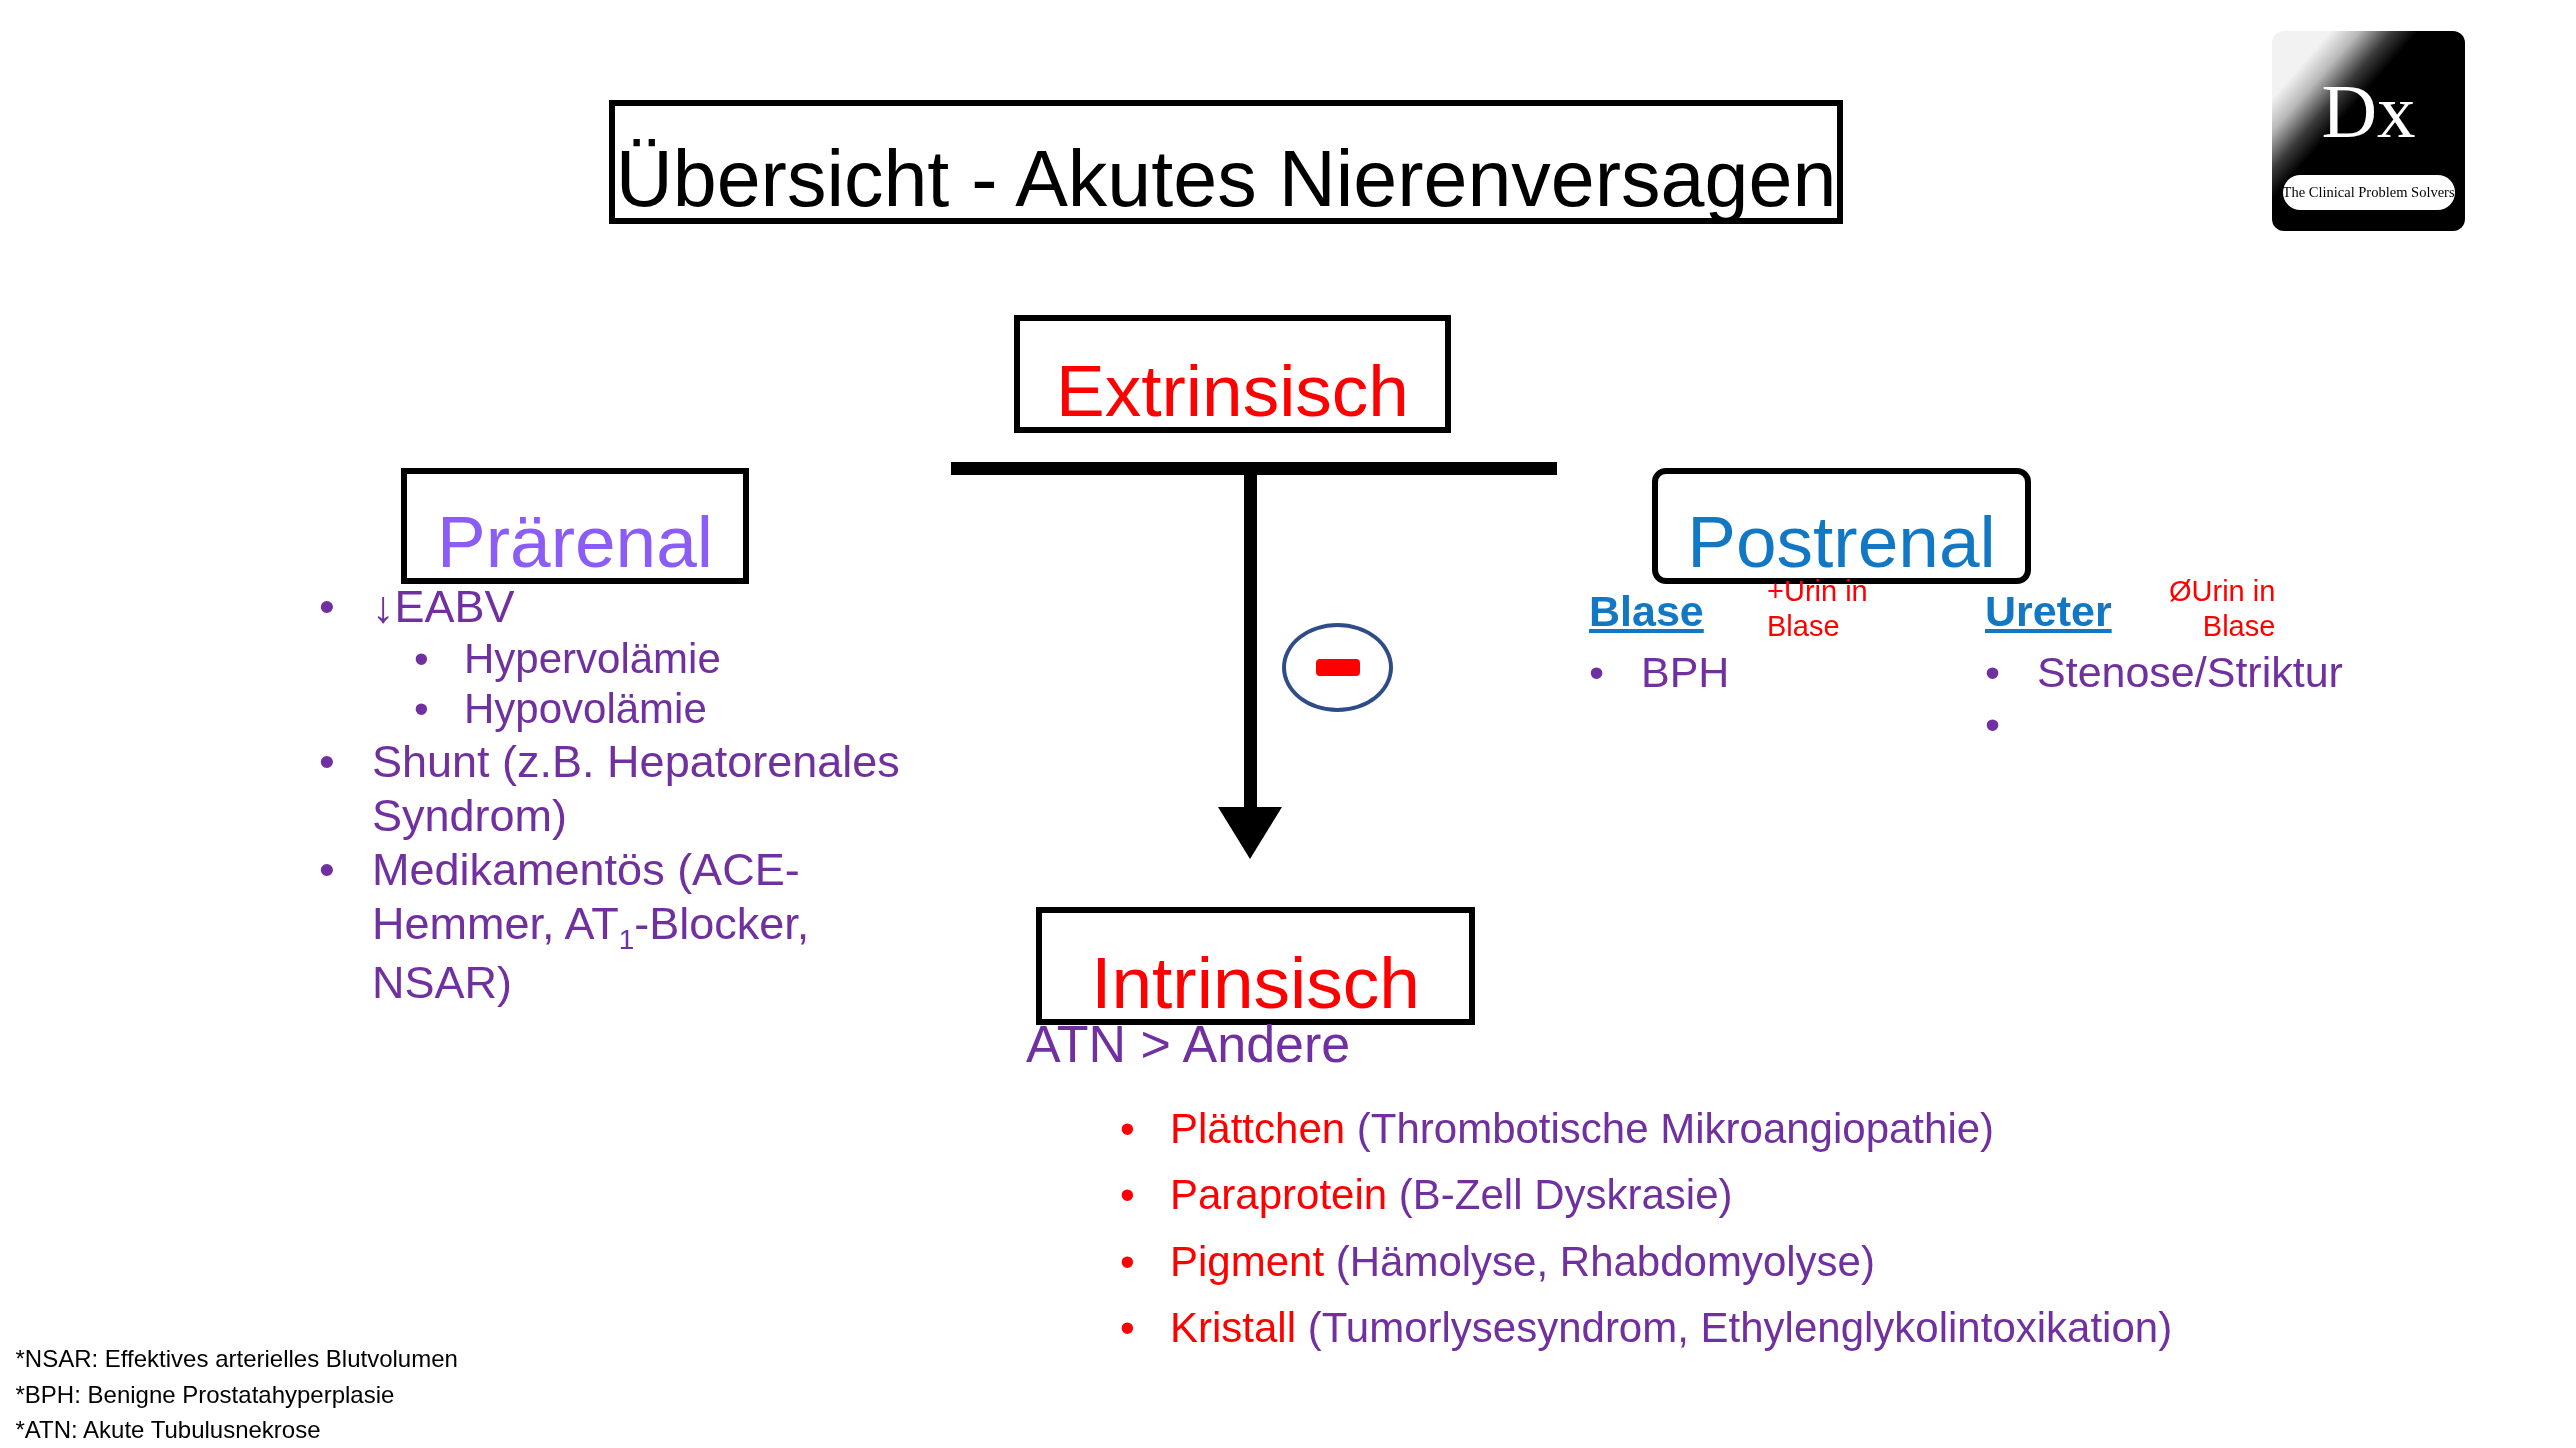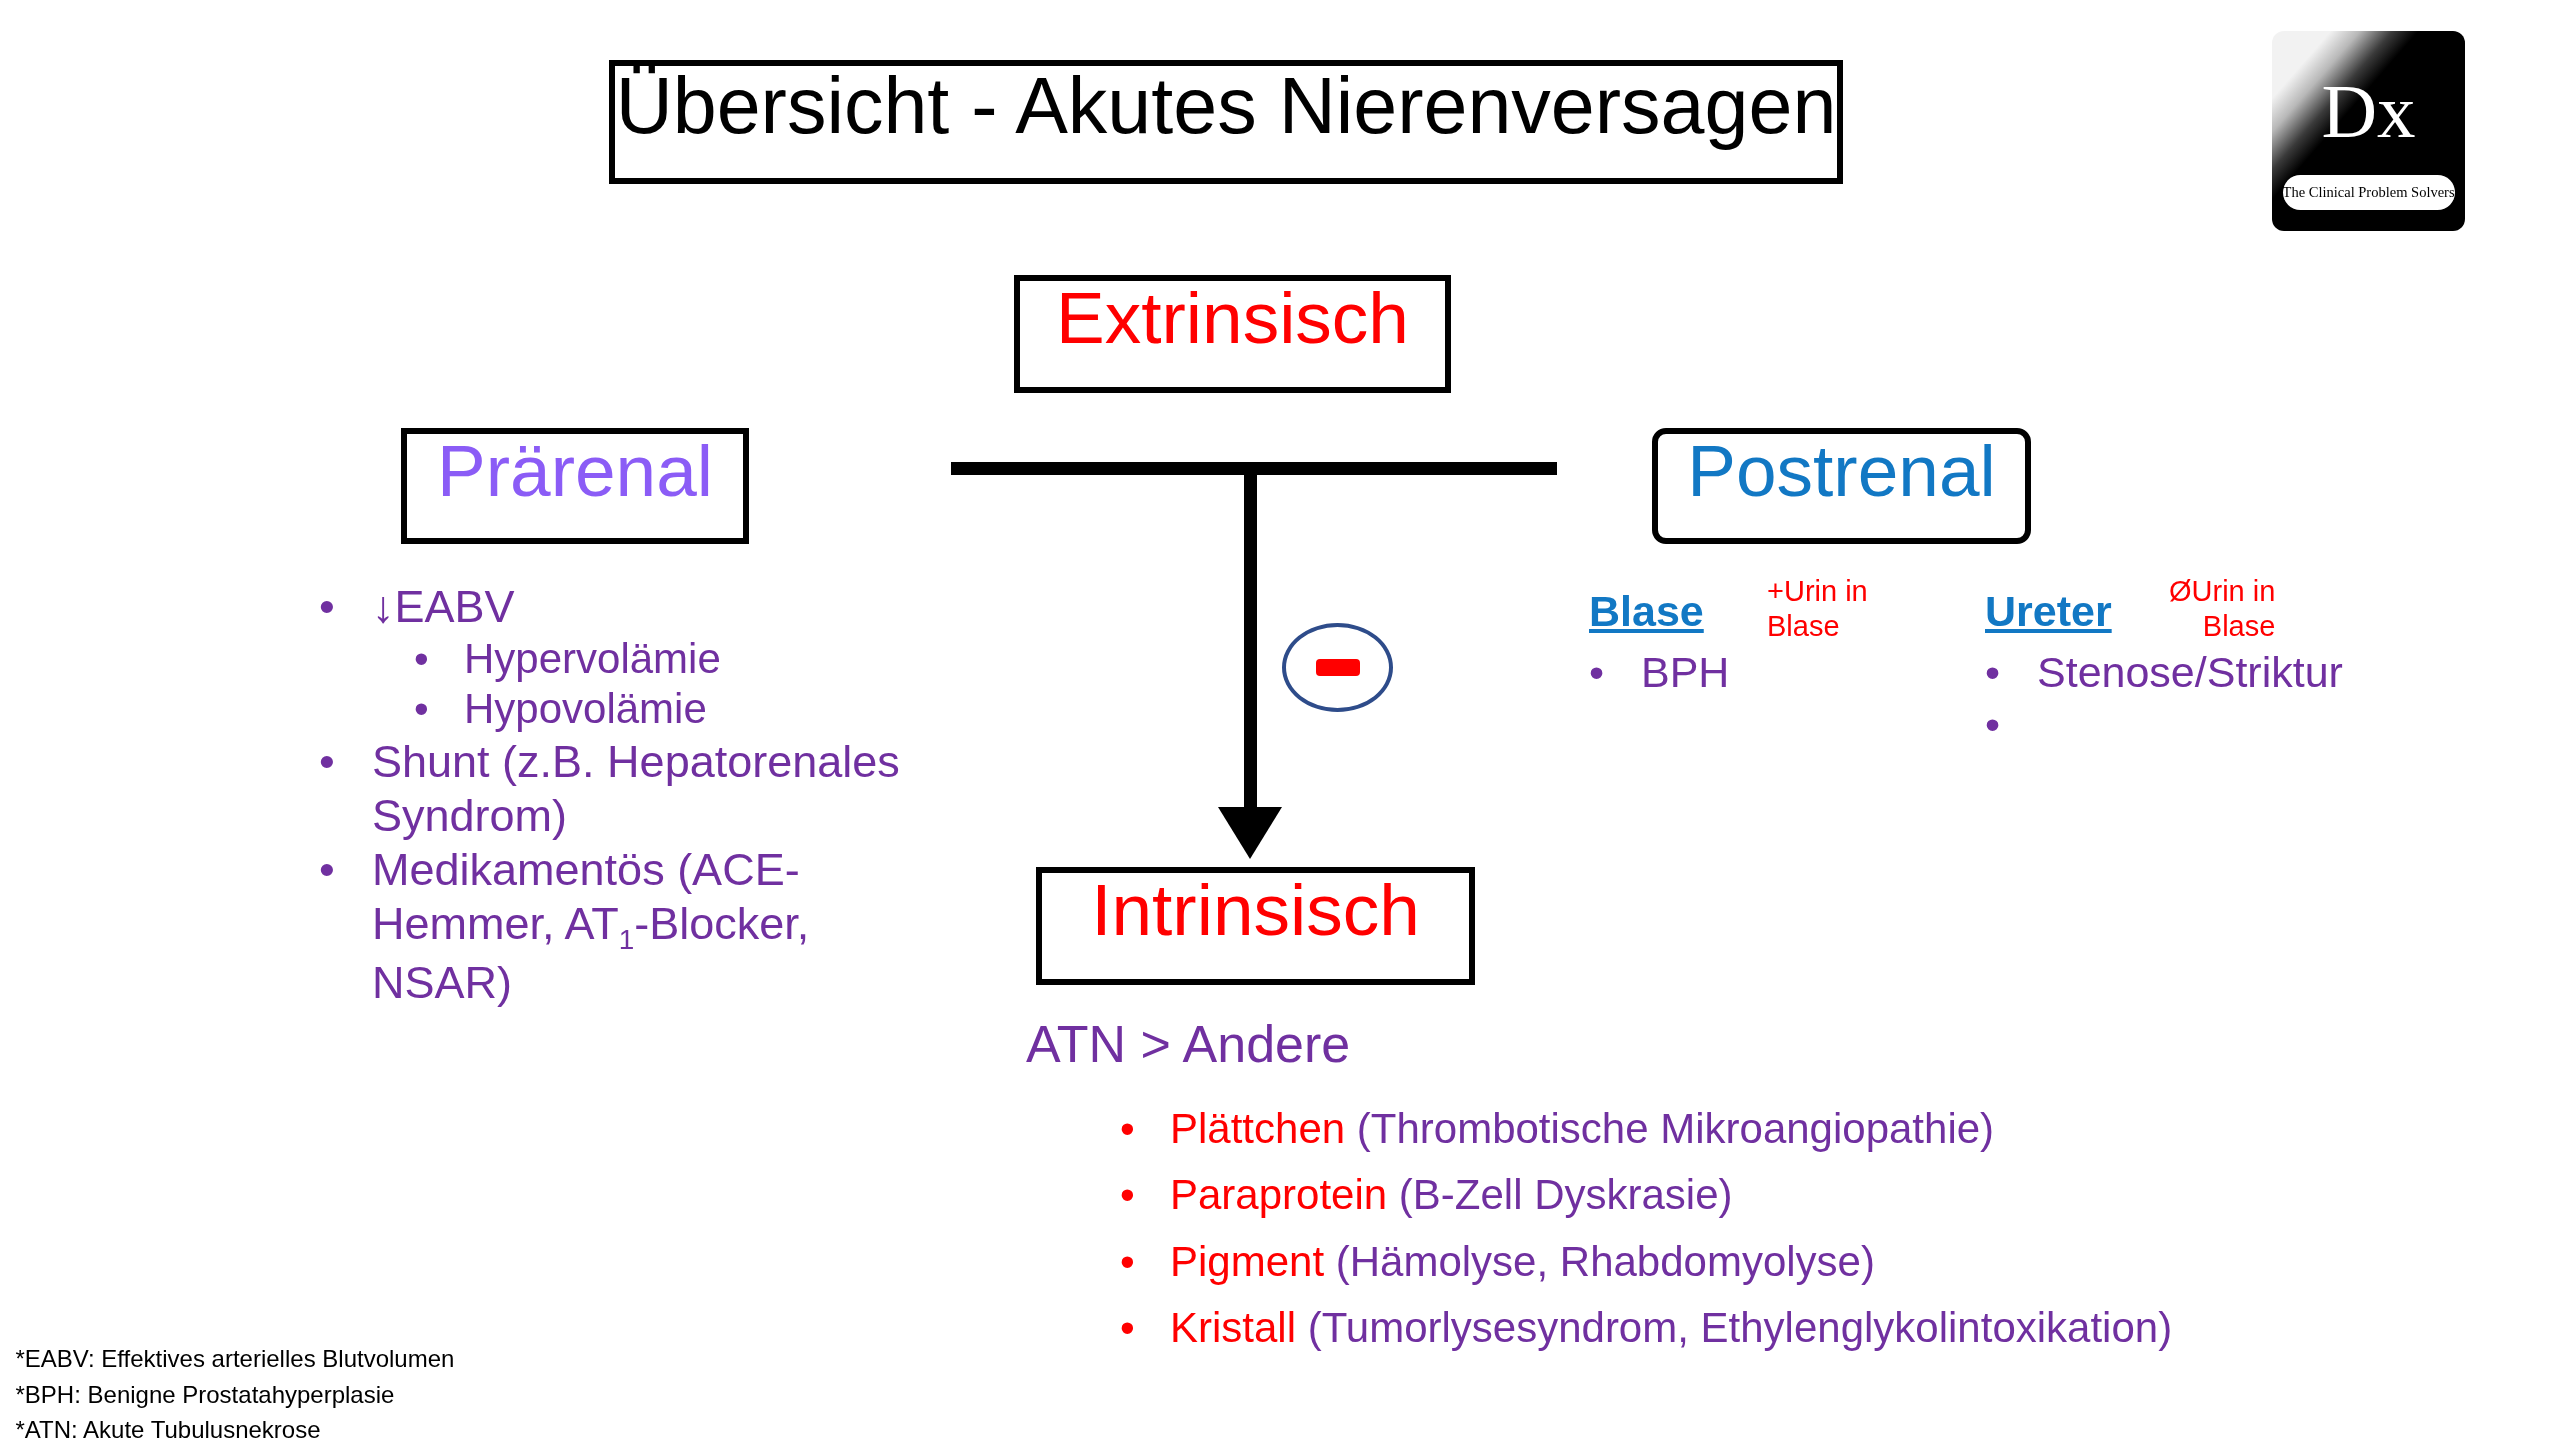--- a/index.html
+++ b/index.html
@@ -17,25 +17,26 @@
     background: #ffffff;
     overflow: hidden;
   }
 
   
   .boxed {
     position: absolute;
     border: 6.8px solid #000000;
     background: #ffffff;
     display: flex;
-    align-items: flex-start;
+    align-items: flex-end;
     justify-content: center;
     box-sizing: border-box;
     line-height: 1.0;
     white-space: nowrap;
+    margin-top: 40px;
   }
 
   #title-box {
     left: 609px;
     top: 60px;
     width: 1234px;
     height: 124px;
     font-size: 79px;
     color: #000000;
   }
@@ -405,19 +406,19 @@
     <li class="bullet-row">
       <span class="bullet-dot">•</span>
       <span class="bullet-text">
         <span class="kw">Kristall</span>
         <span>(Tumorlysesyndrom, Ethylenglykolintoxikation)</span>
       </span>
     </li>
   </ul>
 
   <div id="footnotes">
-    <div class="footnote-line">*EABV: Effektives arterielles Blutvolumen</div>
+    <div class="footnote-line">*NSAR: Effektives arterielles Blutvolumen</div>
     <div class="footnote-line">*BPH: Benigne Prostatahyperplasie</div>
     <div class="footnote-line">*ATN: Akute Tubulusnekrose</div>
   </div>
 
 </div>
 
 
 </body></html>

